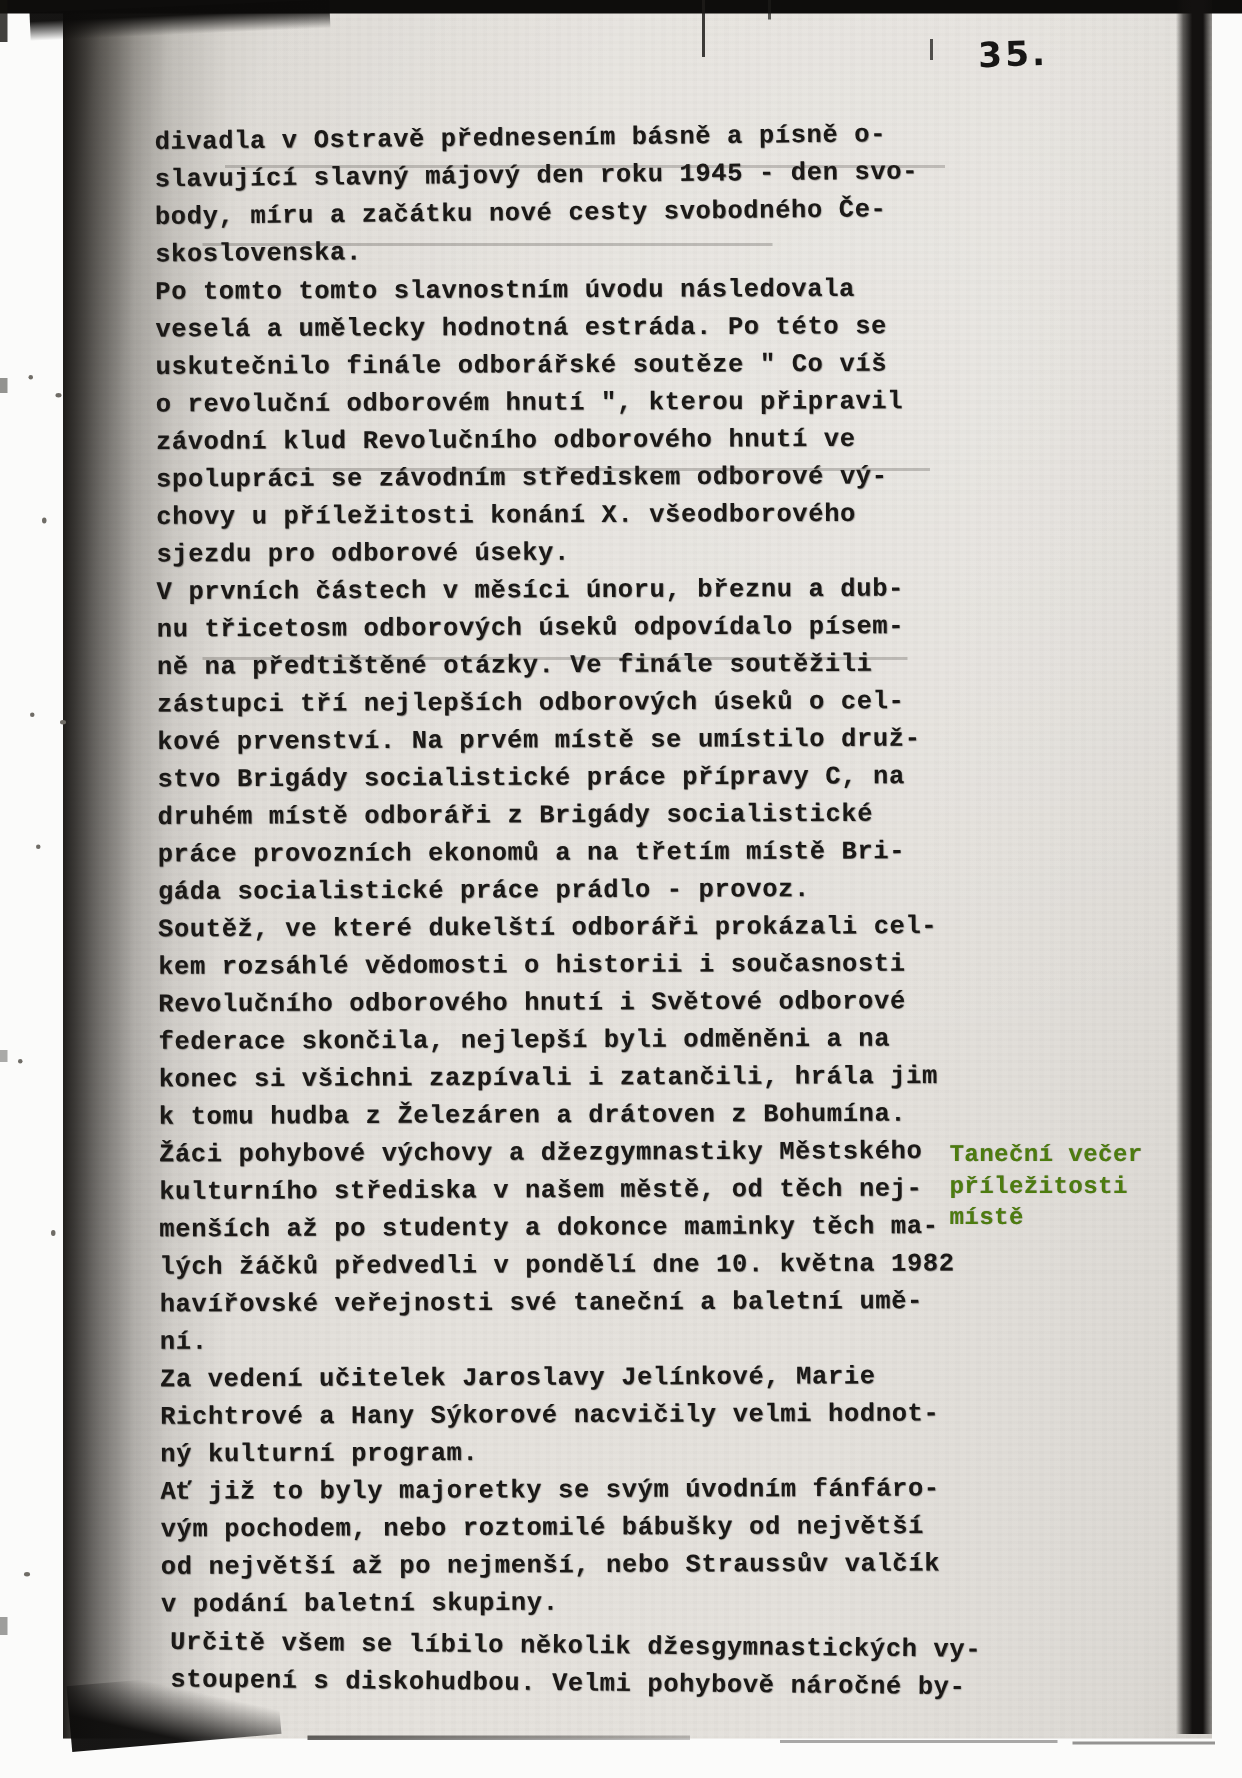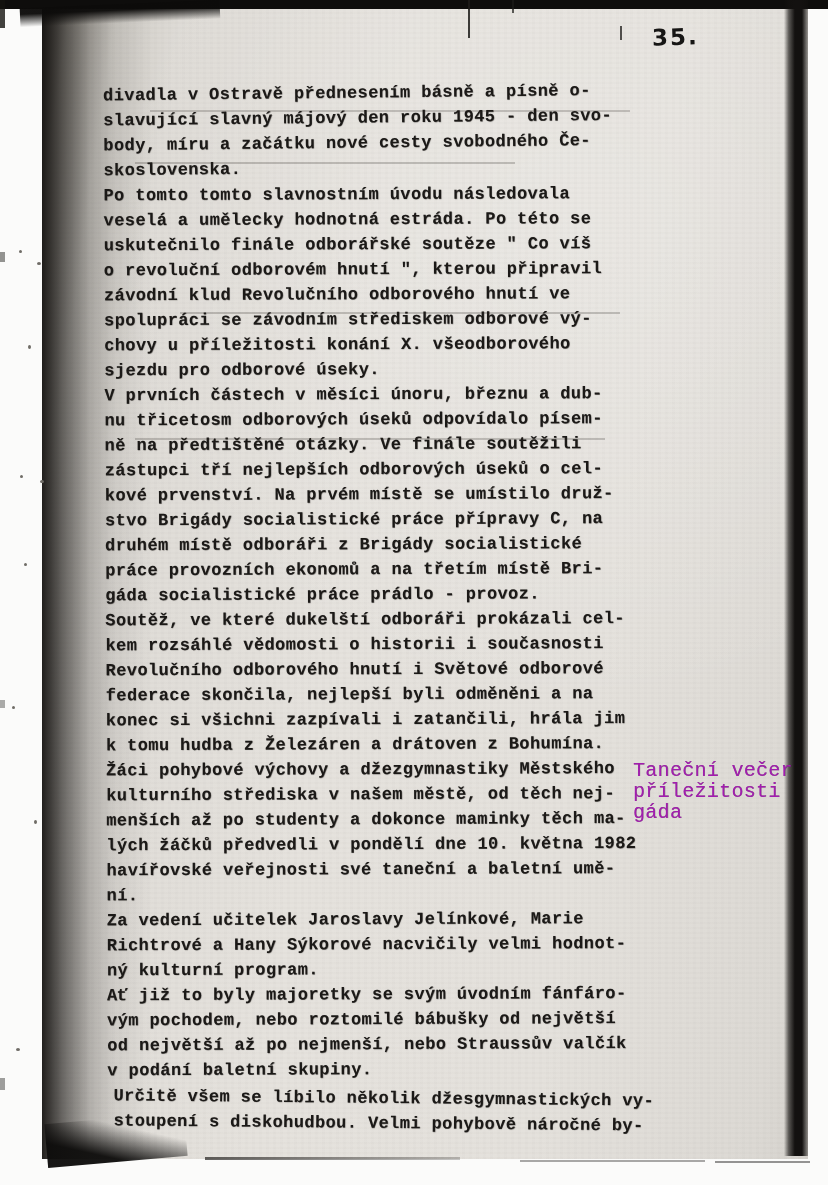--- a/index.html
+++ b/index.html
@@ -59,21 +59,21 @@
     transform:rotate(-.25deg);transform-origin:50% 0;
   }
   .text-block .text-line{height:25px;}
   .text-block .text-line:nth-child(-n+4){transform:rotate(-.35deg);transform-origin:left center;}
   .text-block .text-line:nth-child(n+41){transform:rotate(.8deg) translateX(6px);transform-origin:left center;}
 
   
   .margin-note{
     position:absolute;left:633px;top:760px;width:160px;
     font-family:"Liberation Mono","DejaVu Sans Mono",monospace;
-    font-size:20px;line-height:21px;font-weight:400;color:#a21caf;
+    font-size:16px;line-height:21px;font-weight:700;color:#4d7c0f;
     letter-spacing:.3px;text-shadow:.3px .3px .6px rgba(25,22,20,.45);
   }
 
   
   .mark{position:absolute;background:#1d1c1a;}
   .mark-vline-1{left:468px;top:0;width:2px;height:38px;opacity:.85;}
   .mark-vline-2{left:512px;top:0;width:2px;height:13px;opacity:.7;}
   .mark-i{left:620px;top:26px;width:2px;height:14px;opacity:.75;}
   .edge-mark{position:absolute;left:0;width:5px;background:#14130f;opacity:.8;}
   .em1{top:0;height:28px;} .em2{top:252px;height:10px;opacity:.45;}
@@ -100,21 +100,21 @@
   <div class="bottom-line-2"></div>
   <div class="bottom-line-3"></div>
 
   <div class="page-number">35.</div>
 
   <div class="text-block"><div class="text-line">divadla v Ostravě přednesením básně a písně o-</div><div class="text-line">slavující slavný májový den roku 1945 - den svo-</div><div class="text-line">body, míru a začátku nové cesty svobodného Če-</div><div class="text-line">skoslovenska.</div><div class="text-line">Po tomto tomto slavnostním úvodu následovala</div><div class="text-line">veselá a umělecky hodnotná estráda. Po této se</div><div class="text-line">uskutečnilo finále odborářské soutěze " Co víš</div><div class="text-line">o revoluční odborovém hnutí ", kterou připravil</div><div class="text-line">závodní klud Revolučního odborového hnutí ve</div><div class="text-line">spolupráci se závodním střediskem odborové vý-</div><div class="text-line">chovy u příležitosti konání X. všeodborového</div><div class="text-line">sjezdu pro odborové úseky.</div><div class="text-line">V prvních částech v měsíci únoru, březnu a dub-</div><div class="text-line">nu třicetosm odborových úseků odpovídalo písem-</div><div class="text-line">ně na předtištěné otázky. Ve finále soutěžili</div><div class="text-line">zástupci tří nejlepších odborových úseků o cel-</div><div class="text-line">kové prvenství. Na prvém místě se umístilo druž-</div><div class="text-line">stvo Brigády socialistické práce přípravy C, na</div><div class="text-line">druhém místě odboráři z Brigády socialistické</div><div class="text-line">práce provozních ekonomů a na třetím místě Bri-</div><div class="text-line">gáda socialistické práce prádlo - provoz.</div><div class="text-line">Soutěž, ve které dukelští odboráři prokázali cel-</div><div class="text-line">kem rozsáhlé vědomosti o historii i současnosti</div><div class="text-line">Revolučního odborového hnutí i Světové odborové</div><div class="text-line">federace skončila, nejlepší byli odměněni a na</div><div class="text-line">konec si všichni zazpívali i zatančili, hrála jim</div><div class="text-line">k tomu hudba z Železáren a drátoven z Bohumína.</div><div class="text-line">Žáci pohybové výchovy a džezgymnastiky Městského</div><div class="text-line">kulturního střediska v našem městě, od těch nej-</div><div class="text-line">menších až po studenty a dokonce maminky těch ma-</div><div class="text-line">lých žáčků předvedli v pondělí dne 10. května 1982</div><div class="text-line">havířovské veřejnosti své taneční a baletní umě-</div><div class="text-line">ní.</div><div class="text-line">Za vedení učitelek Jaroslavy Jelínkové, Marie</div><div class="text-line">Richtrové a Hany Sýkorové nacvičily velmi hodnot-</div><div class="text-line">ný kulturní program.</div><div class="text-line">Ať již to byly majoretky se svým úvodním fánfáro-</div><div class="text-line">vým pochodem, nebo roztomilé bábušky od největší</div><div class="text-line">od největší až po nejmenší, nebo Straussův valčík</div><div class="text-line">v podání baletní skupiny.</div><div class="text-line">Určitě všem se líbilo několik džesgymnastických vy-</div><div class="text-line">stoupení s diskohudbou. Velmi pohybově náročné by-</div></div>
 
   <div class="margin-note">
       <div class="note-line">Taneční večer</div>
       <div class="note-line">příležitosti</div>
-      <div class="note-line">gáda</div>
+      <div class="note-line">místě</div>
     </div>
 
   <div class="mark mark-vline-1"></div>
   <div class="mark mark-vline-2"></div>
   <div class="mark mark-i"></div>
   <div class="edge-mark em1"></div>
   <div class="edge-mark em2"></div>
   <div class="edge-mark em3"></div>
   <div class="edge-mark em4"></div>
   <div class="speck" style="left:19px;top:250px;width:3px;height:3px"></div>

